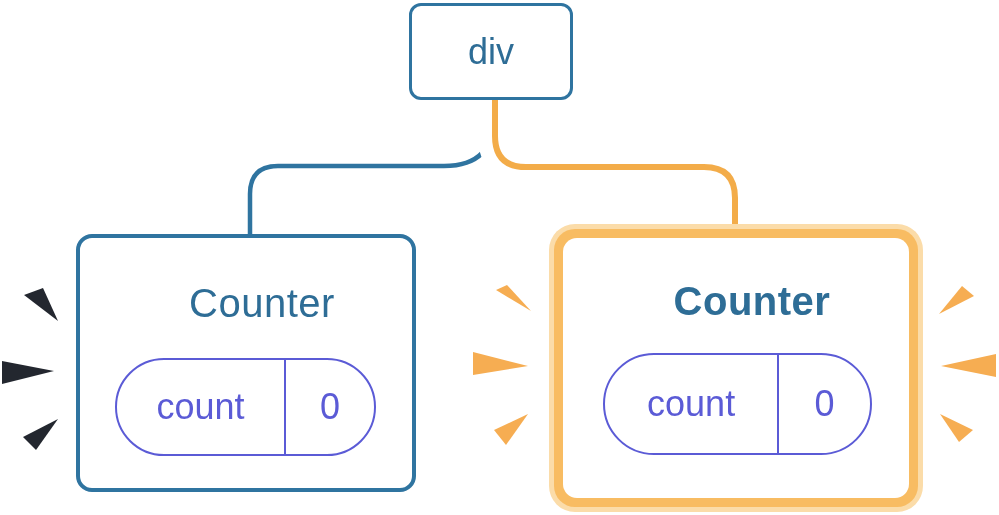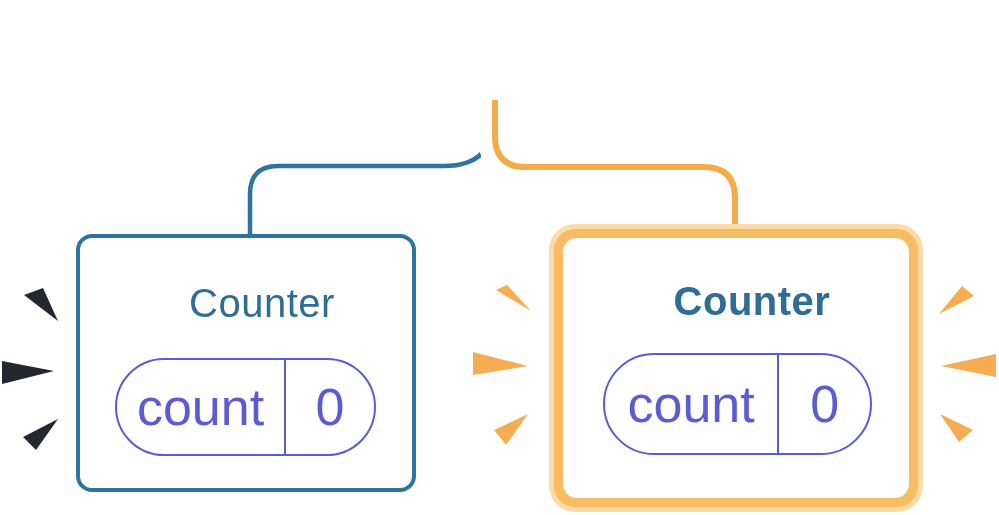--- a/index.html
+++ b/index.html
@@ -66,21 +66,21 @@
   #right-card .card-title { top: 55px; font-weight: 700; }
   
   .pill {
     position: absolute;
     box-sizing: border-box;
     border: 2px solid #5B5BD6;
     border-radius: 60px;
     display: flex;
     background: #ffffff;
     color: #5B5BD6;
-    font-size: 52px;
+    font-size: 36px;
   }
   #left-card .pill { left: 35px; top: 120px; width: 261px; height: 98px; }
   #right-card .pill { left: 54px; top: 129px; width: 269px; height: 102px; }
   .pill-key {
     flex: 0 0 65%;
     border-right: 2px solid #5B5BD6;
     display: flex; align-items: center; justify-content: center;
   }
   .pill-value {
     flex: 1 1 auto;
@@ -106,20 +106,23 @@
 
     <polygon points="496,290 507,285 531,311" fill="#F6AD52"></polygon>
     <polygon points="473,352 473,375 528,366" fill="#F6AD52"></polygon>
     <polygon points="528,414 494,430 506,445" fill="#F6AD52"></polygon>
 
     <polygon points="939,314 962,286 974,296" fill="#F6AD52"></polygon>
     <polygon points="941,366 996,354 996,377" fill="#F6AD52"></polygon>
     <polygon points="940,414 973,430 959,442" fill="#F6AD52"></polygon>
   </svg>
 
+  <div id="root-node" class="node">
+    <span>div</span>
+  </div>
 
   <div id="left-card" class="node">
     <div class="card-title">Counter</div>
     <div class="pill">
       <div class="pill-key">count</div>
       <div class="pill-value">0</div>
     </div>
   </div>
 
   <div id="right-card" class="node">

